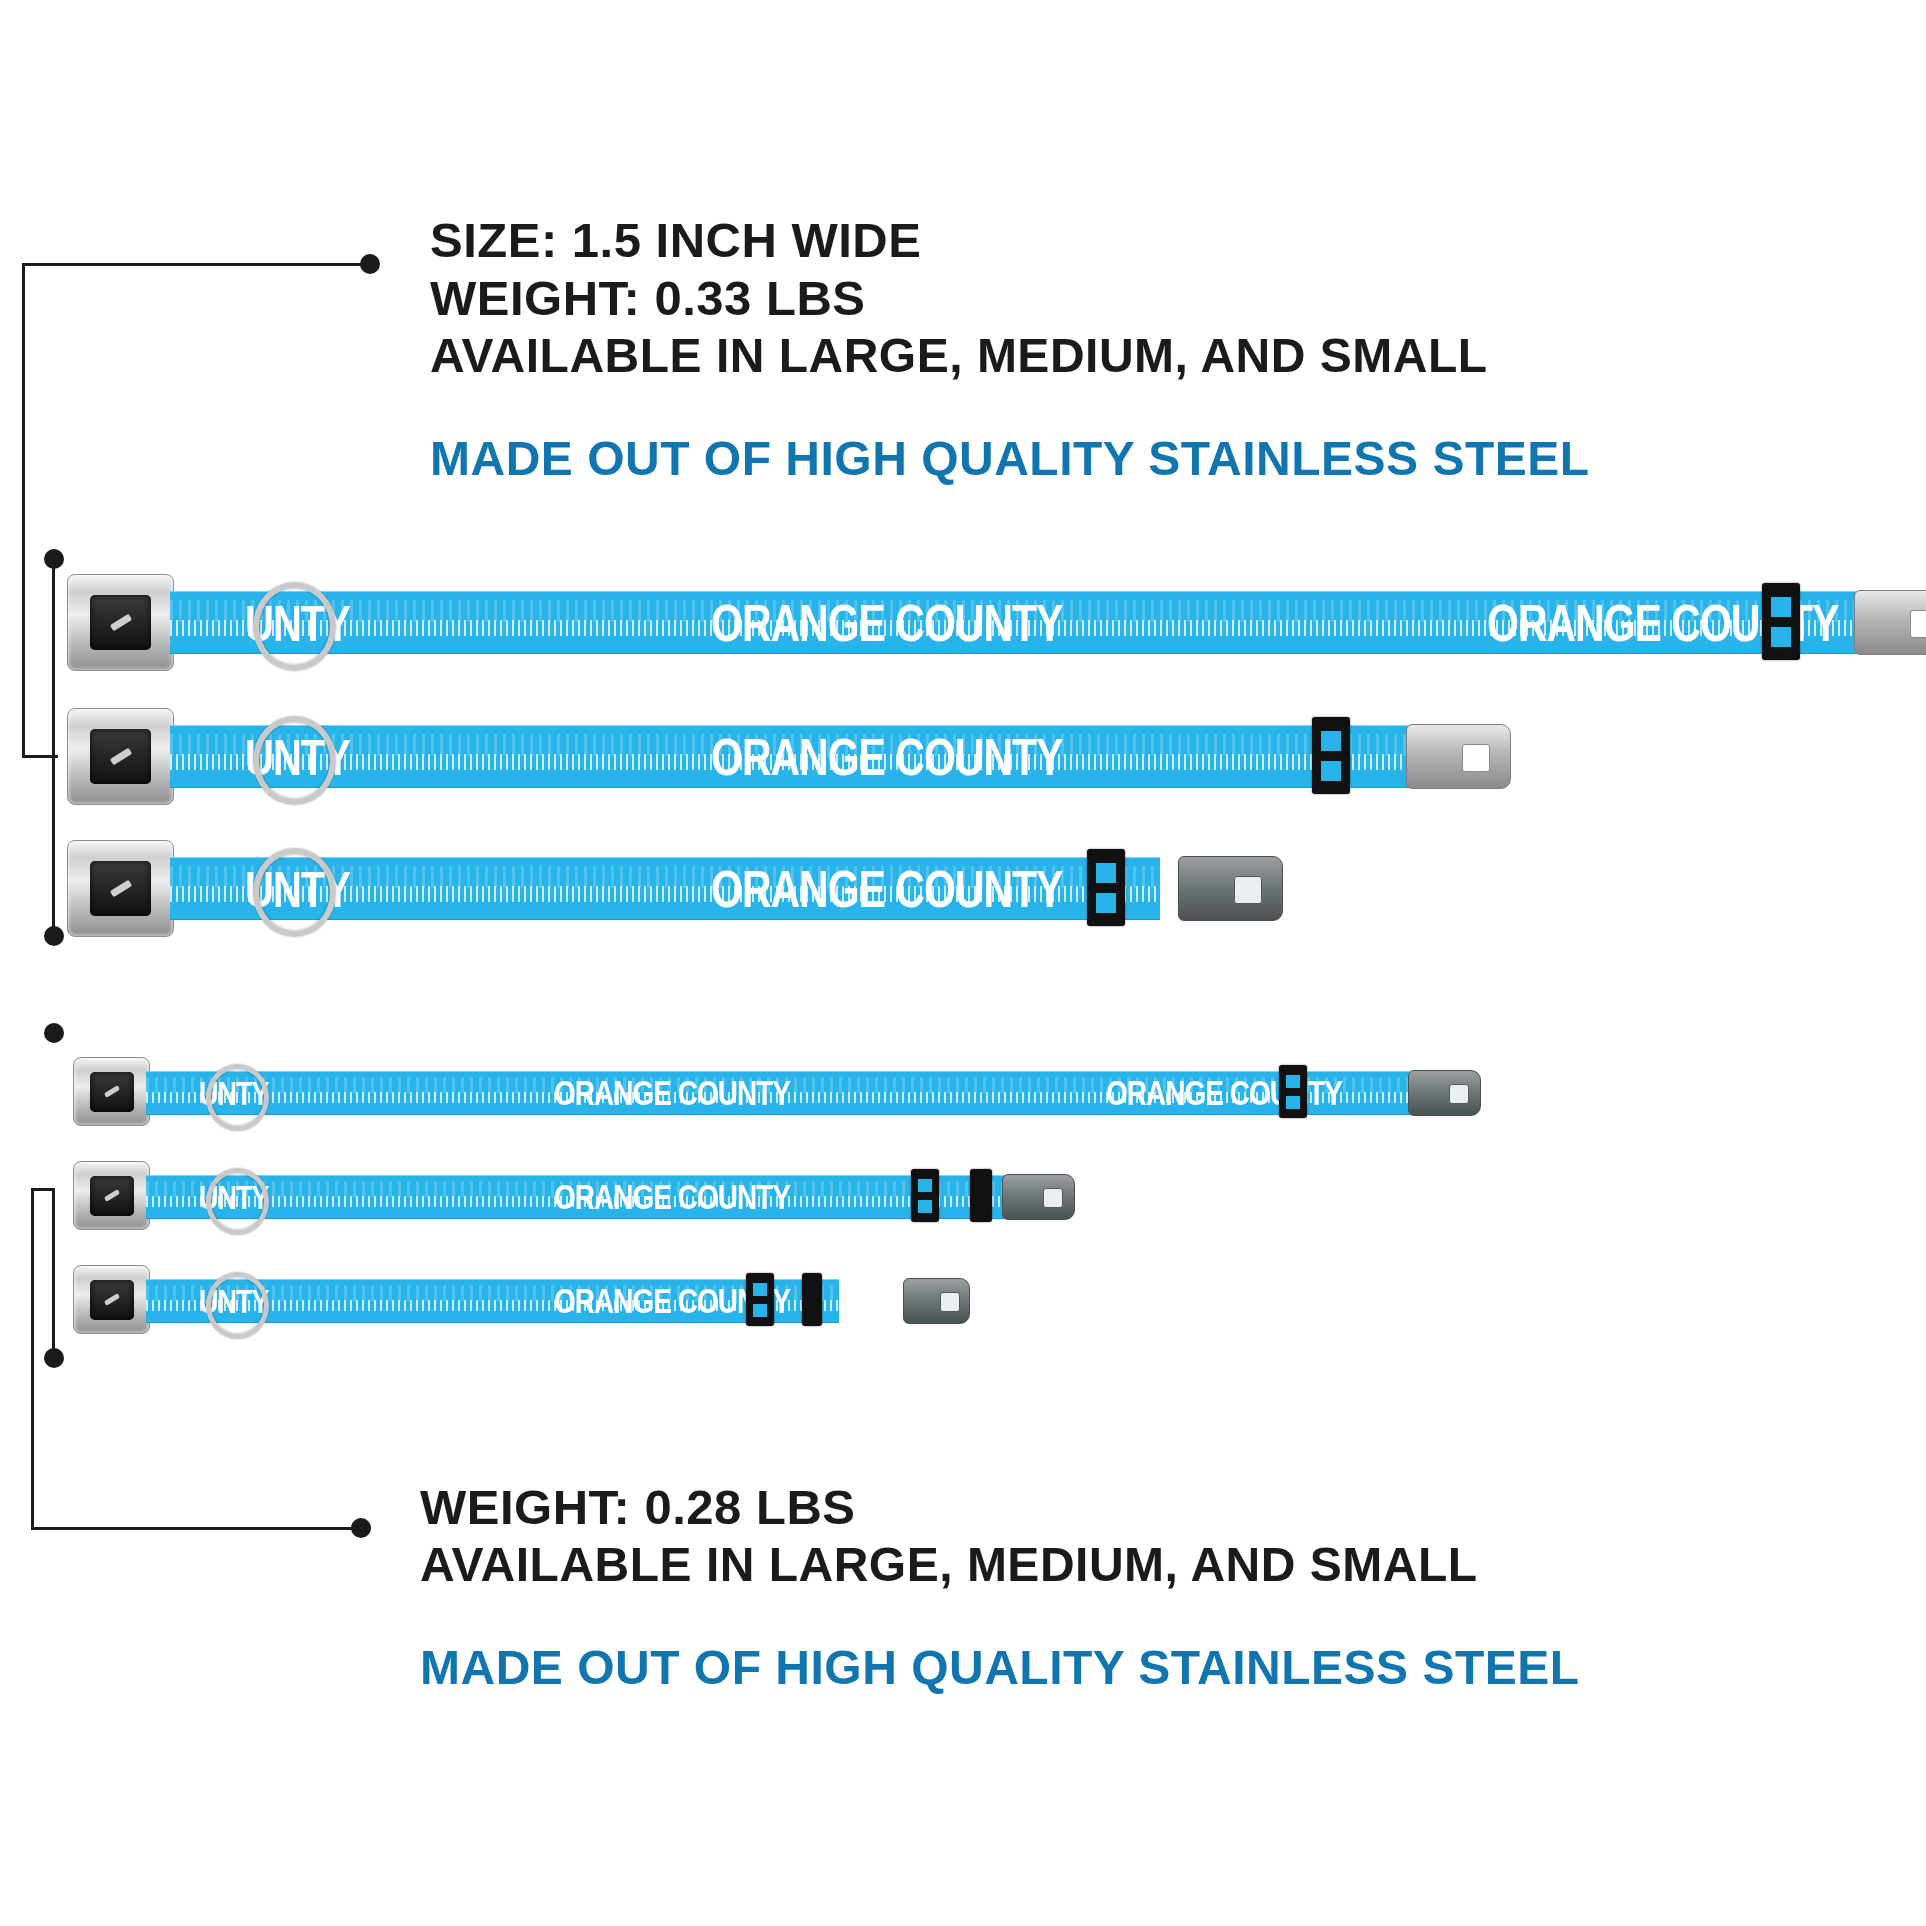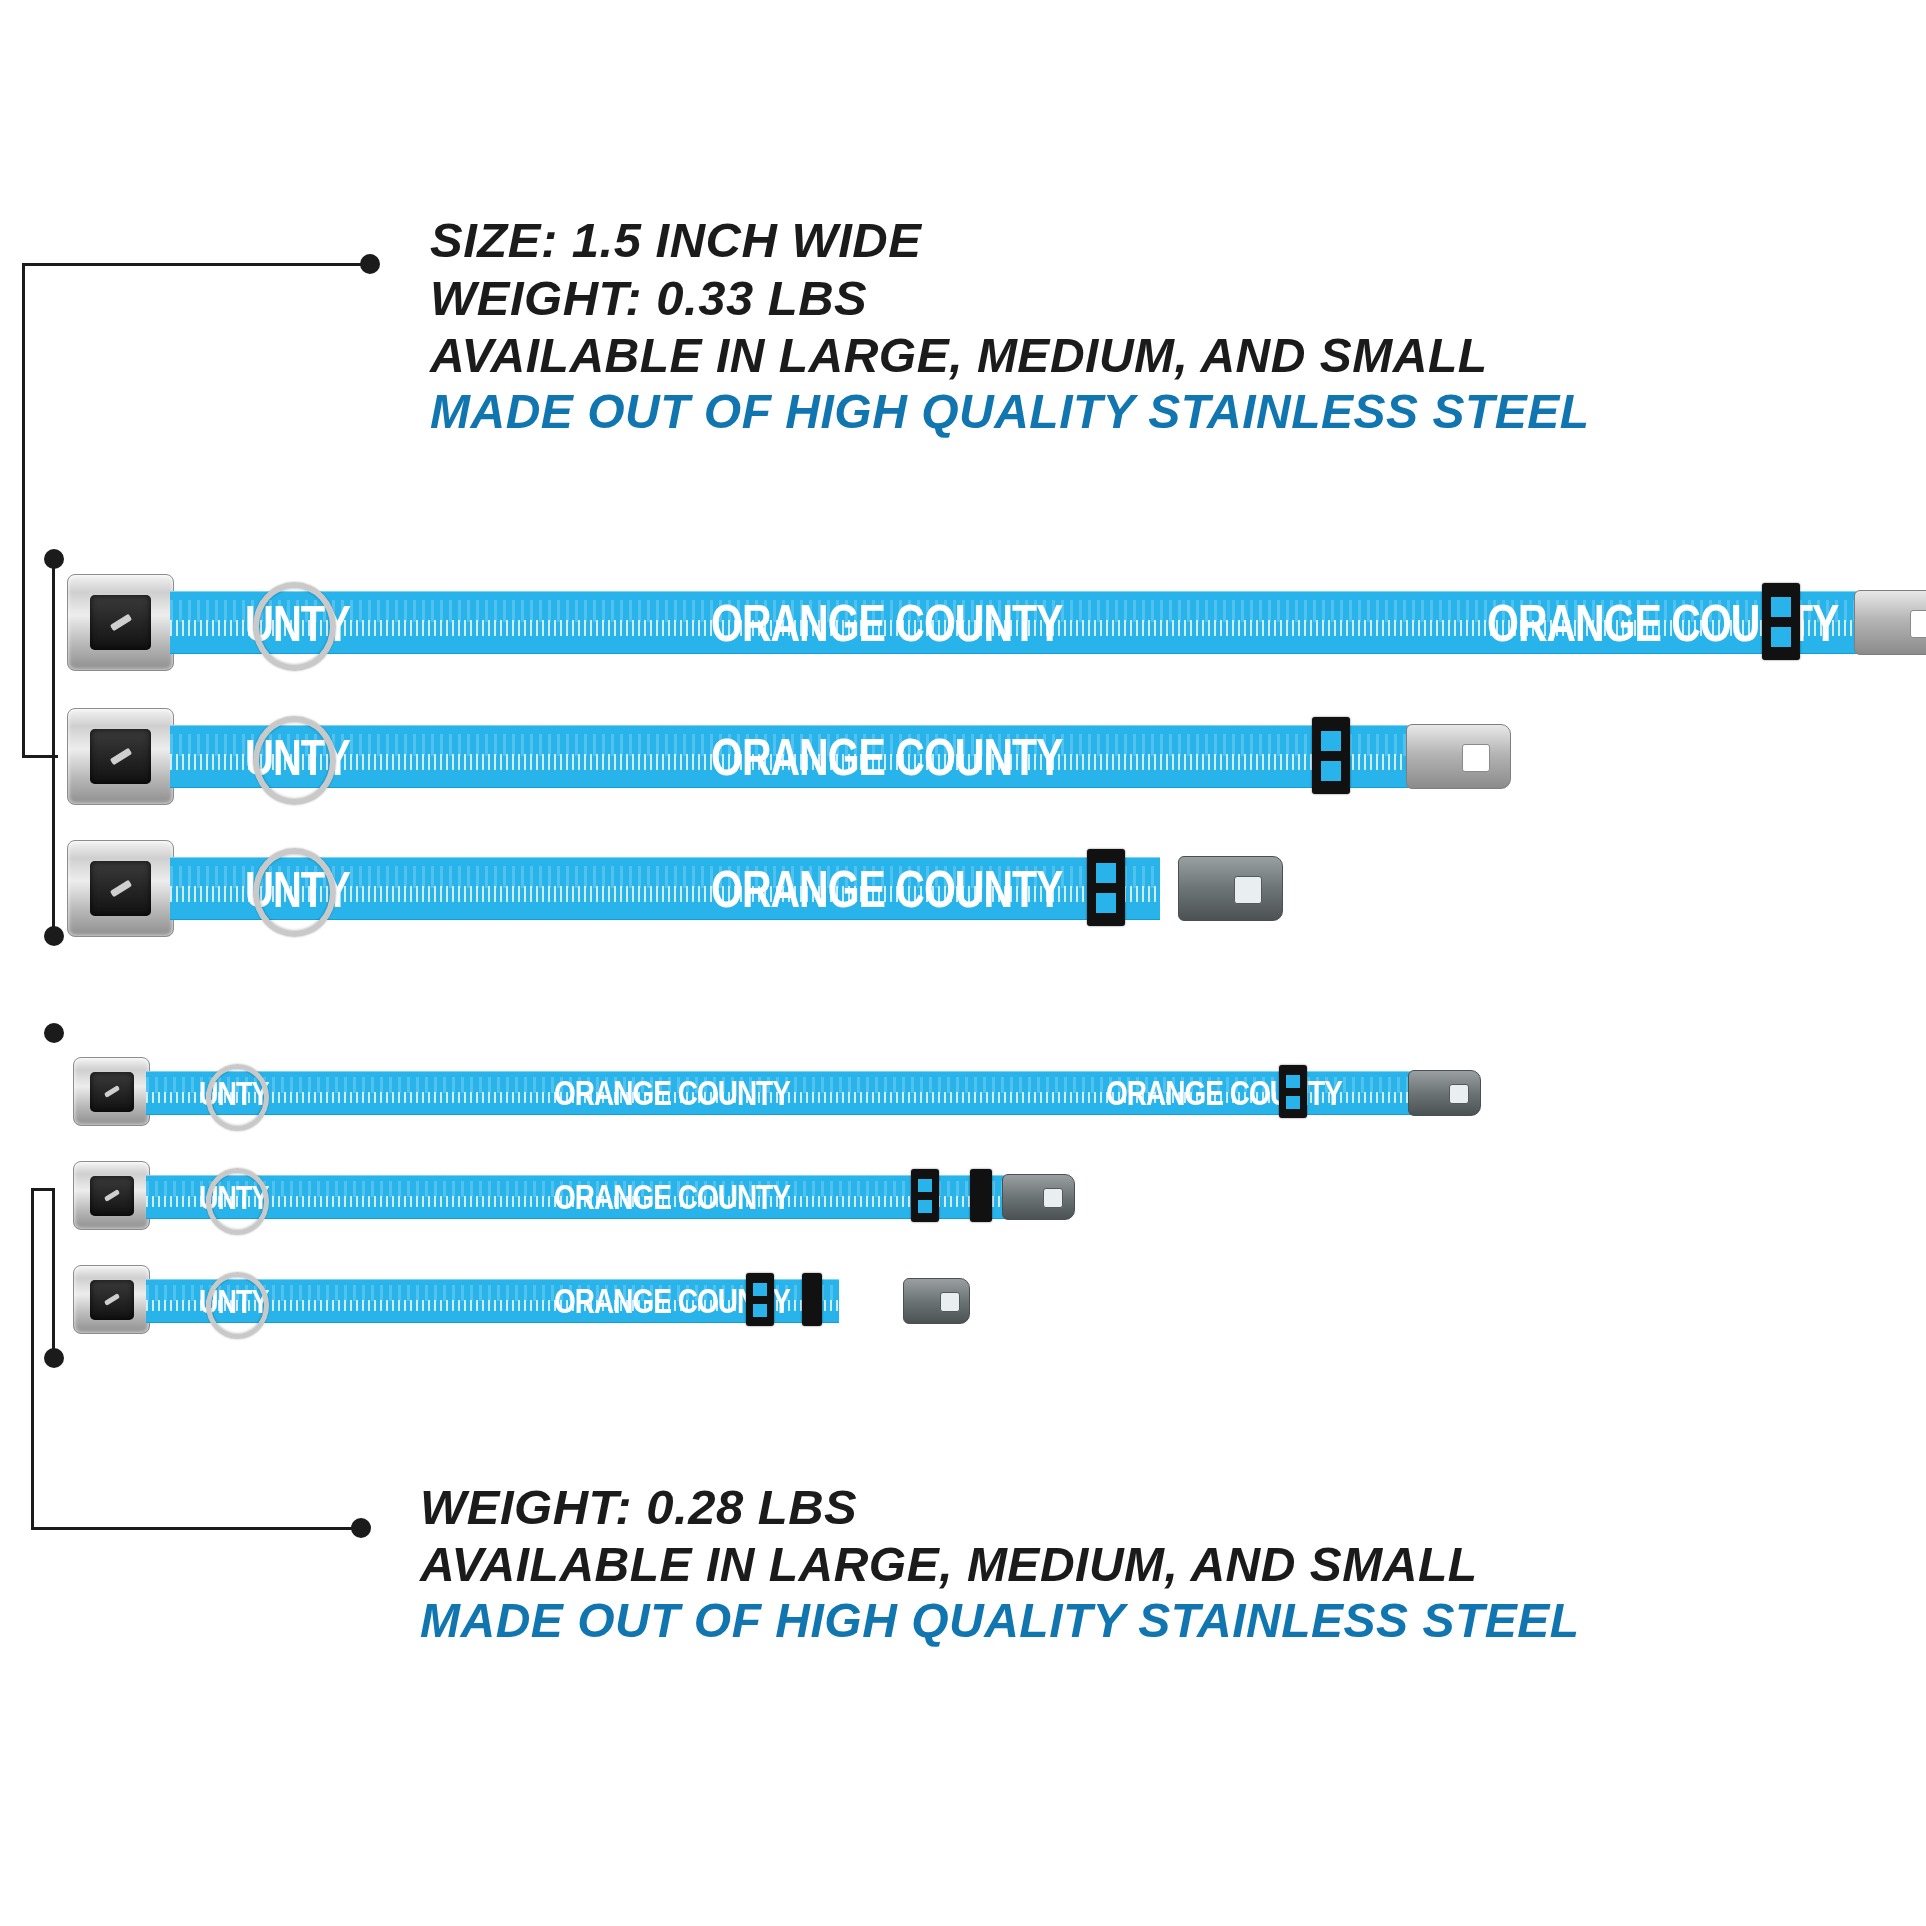--- a/index.html
+++ b/index.html
@@ -8,24 +8,23 @@
 
   .stage{position:absolute;left:0;top:0;width:1927px;height:1927px;}
 
   
   .spec-block{position:absolute;}
   .spec-line{
     font-weight:bold;
     letter-spacing:0.5px;
     line-height:1.18;
     white-space:nowrap;
-    font-style:italic;
   }
   .spec-dark{color:#1b1b1b;}
-  .spec-blue{color:#1176b0;}
+  .spec-blue{color:#1176b0;margin-top:47px;}
 
   
   #spec-top{left:430px;top:212px;}
   #spec-top .l1{font-size:49px;}
   #spec-top .l2{font-size:49px;}
   #spec-top .l3{font-size:48px;}
   #spec-top .l4{font-size:48px;}
 
   
   #spec-bottom{left:420px;top:1479px;}

